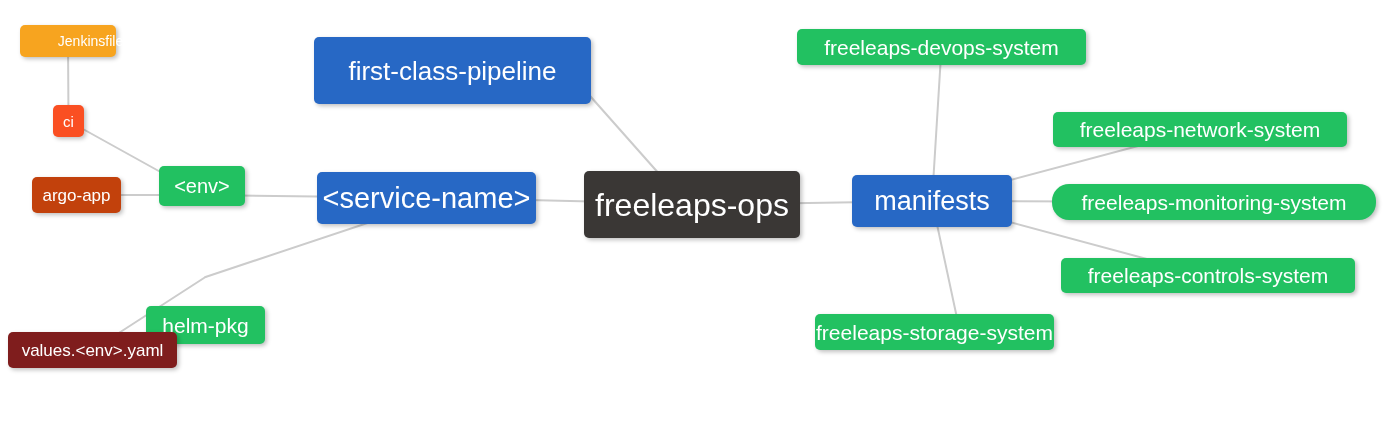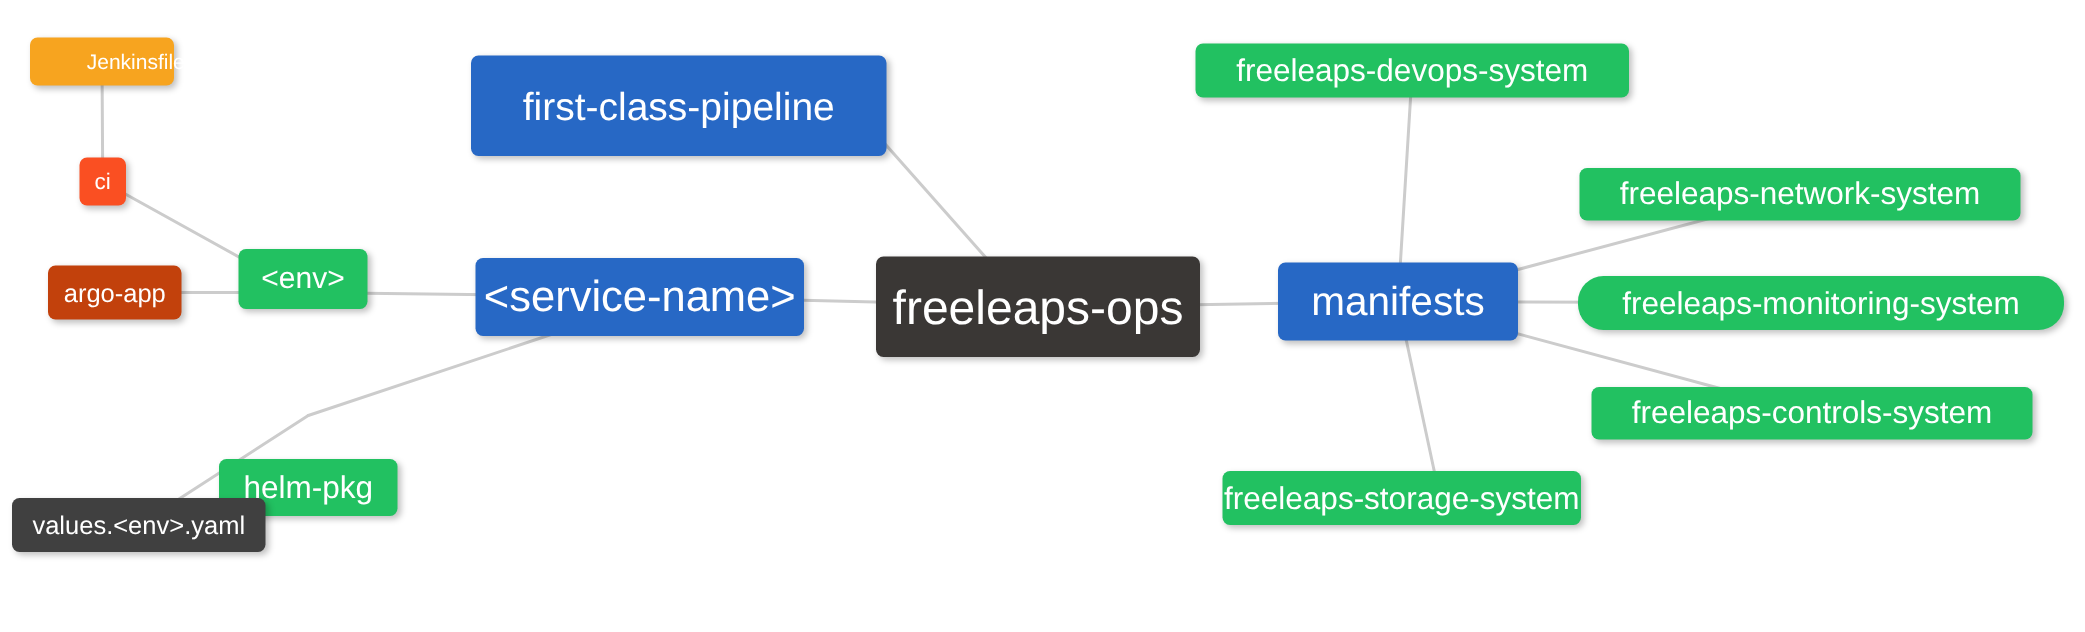--- a/index.html
+++ b/index.html
@@ -59,19 +59,19 @@
     </svg>
 <div class="node" style="left: 584px; top: 171px; width: 216px; height: 67px; font-size: 32px; background: rgb(58, 55, 53);">freeleaps-ops</div>
     <div class="node" style="left: 314px; top: 37px; width: 277px; height: 67px; font-size: 26px; background: rgb(39, 104, 197); text-align: right;">first-class-pipeline</div>
     <div class="node" style="left: 317px; top: 172px; width: 219px; height: 52px; font-size: 29px; background: rgb(39, 104, 197);">&lt;service-name&gt;</div>
     <div class="node" style="left: 852px; top: 175px; width: 160px; height: 52px; font-size: 27px; background: rgb(39, 104, 197); text-align: right;">manifests</div>
     <div class="node" style="left: 159px; top: 166px; width: 86px; height: 40px; font-size: 20px; background: rgb(34, 193, 97);">&lt;env&gt;</div>
     <div class="node" style="left: 146px; top: 258px; width: 119px; height: 38px; font-size: 21px; background: rgb(34, 193, 97); margin-top: 48px;">helm-pkg</div>
     <div class="node" style="left: 53px; top: 105px; width: 31px; height: 32px; font-size: 15px; background: rgb(250, 79, 34);">ci</div>
     <div class="node" style="left: 32px; top: 177px; width: 89px; height: 36px; font-size: 17px; background: #c2410c;">argo-app</div>
     <div class="node" style="left: 20px; top: 25px; width: 96px; height: 32px; font-size: 14px; background: rgb(247, 164, 31); padding-left: 45px;">Jenkinsfile</div>
-    <div class="node" style="left: 8px; top: 332px; width: 169px; height: 36px; font-size: 17px; background: #404040;">values.&lt;env&gt;.yaml</div>
+    <div class="node" style="left: 8px; top: 332px; width: 169px; height: 36px; font-size: 17px; background: #7f1d1d;">values.&lt;env&gt;.yaml</div>
     <div class="node" style="left: 797px; top: 29px; width: 289px; height: 36px; font-size: 21px; background: rgb(34, 193, 97);">freeleaps-devops-system</div>
     <div class="node" style="left: 1053px; top: 112px; width: 294px; height: 35px; font-size: 21px; background: rgb(34, 193, 97);">freeleaps-network-system</div>
     <div class="node" style="left: 1052px; top: 184px; width: 324px; height: 36px; font-size: 21px; background: rgb(34, 193, 97); border-radius: 17px;">freeleaps-monitoring-system</div>
     <div class="node" style="left: 1061px; top: 258px; width: 294px; height: 35px; font-size: 21px; background: rgb(34, 193, 97);">freeleaps-controls-system</div>
     <div class="node" style="left: 815px; top: 314px; width: 239px; height: 36px; font-size: 21px; background: rgb(34, 193, 97);">freeleaps-storage-system</div>
   </div>
 
 </body></html>

